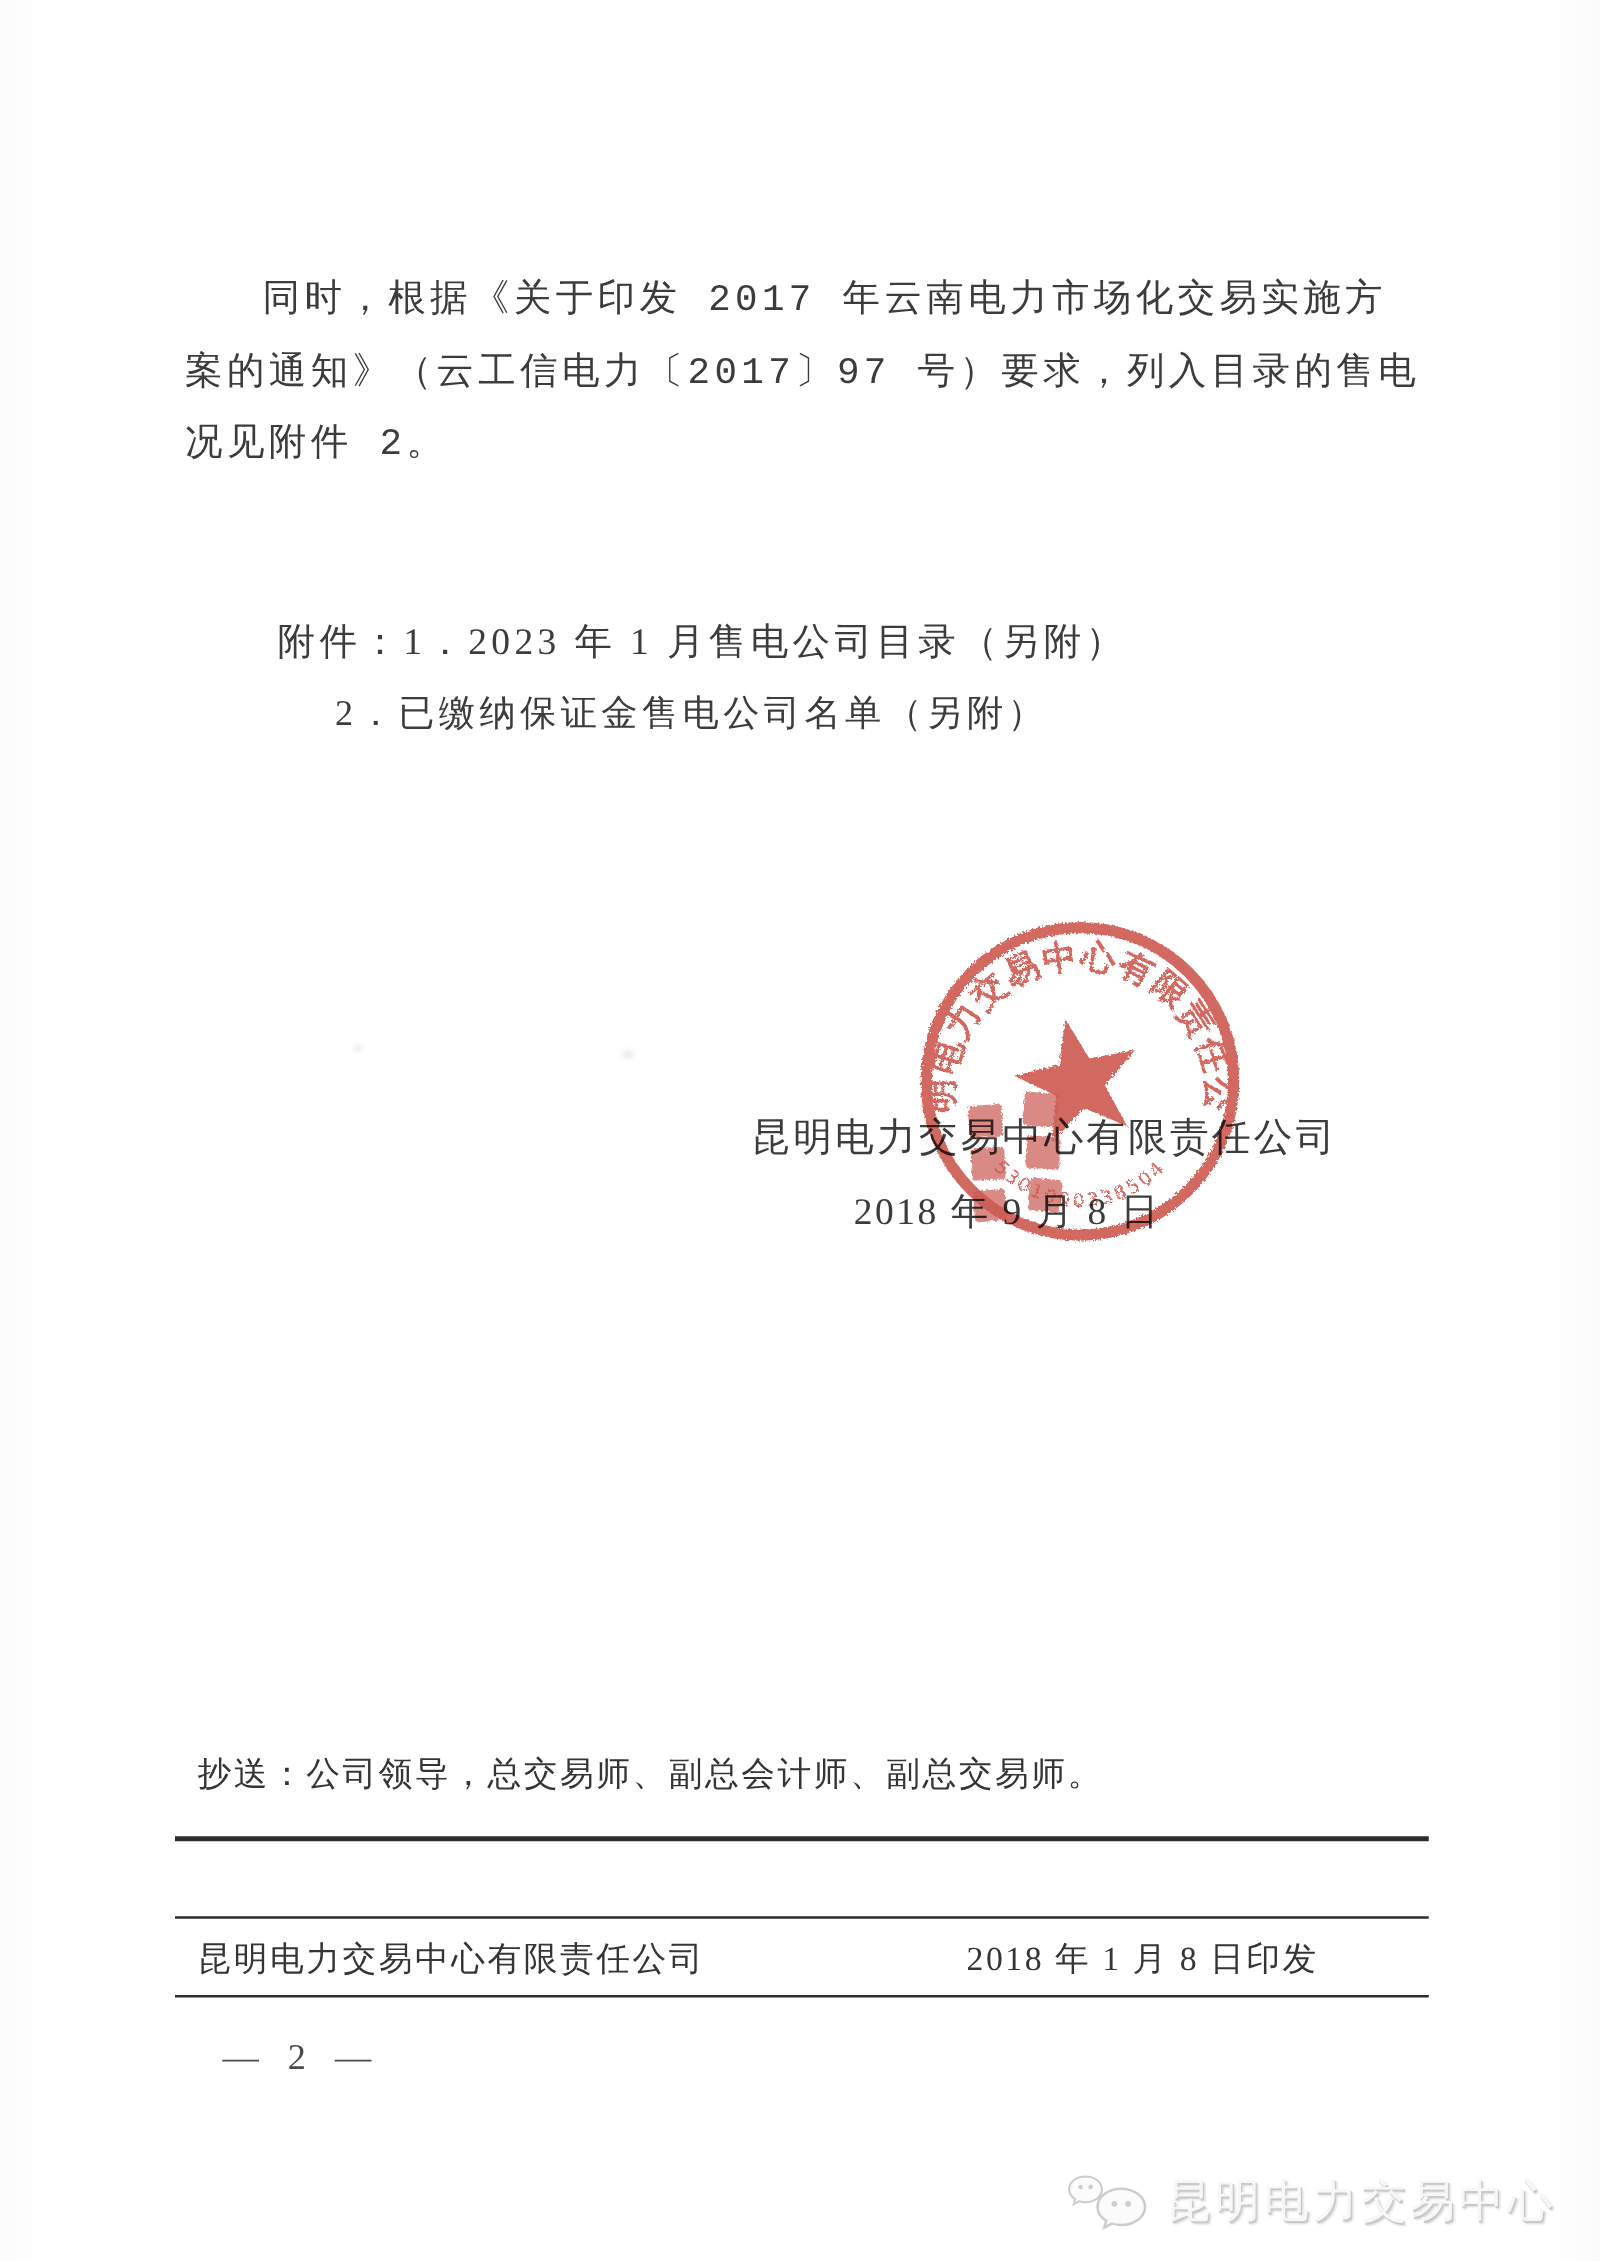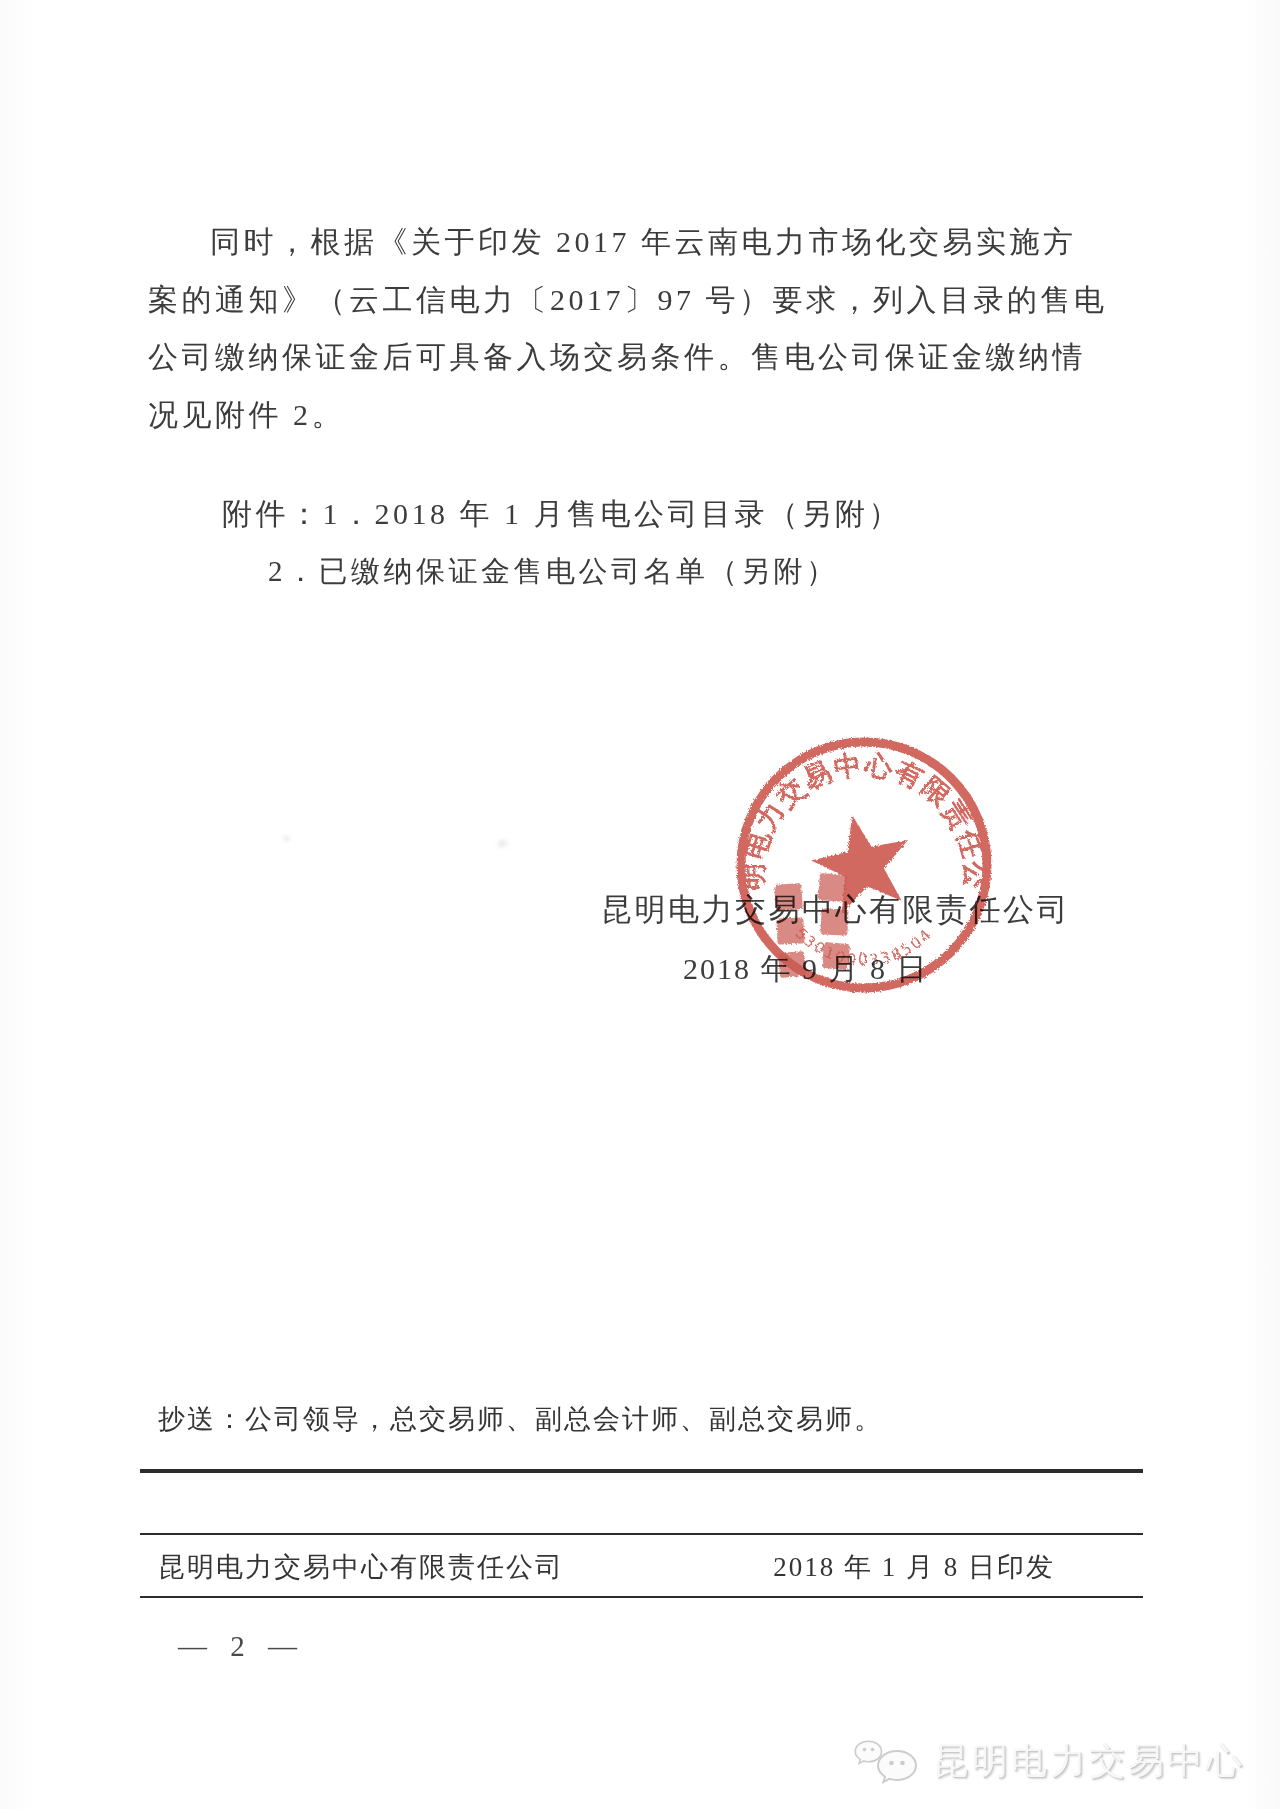--- a/index.html
+++ b/index.html
@@ -10,21 +10,21 @@
     font-family:"Liberation Serif","DejaVu Serif",serif;
     color:#3c3c3c;
     overflow:hidden;
   }
   .page { position:absolute; inset:0; background:linear-gradient(90deg,#fbfbfb 0,#ffffff 3%,#ffffff 97%,#fafafa 100%); }
 
   
   .para { position:absolute; left:148px; top:213px; width:975px; }
   .para .line {
     font-size:30px; line-height:57.5px; letter-spacing:3.5px;
-    white-space:nowrap; color:#3c3c3c;
+    white-space:nowrap; color:#3c3c3c;font-family:Liberation Mono, monospace;
   }
   .para .line.indent { padding-left:62px; }
 
   .attach-line1 { position:absolute; left:222px; top:497px; font-size:30px; line-height:34px; letter-spacing:3.5px; white-space:nowrap; }
   .attach-line2 { position:absolute; left:268px; top:554px; font-size:29px; line-height:34px; letter-spacing:3.5px; white-space:nowrap; }
 
   
   .sig-company { position:absolute; left:601px; top:889px; font-size:31px; letter-spacing:2.5px; white-space:nowrap; z-index:1; }
   .sig-date    { position:absolute; left:683px; top:949px; font-size:30px; letter-spacing:2px; white-space:nowrap; z-index:1; }
 
@@ -65,25 +65,24 @@
   }
 </style>
 </head>
 <body>
 
 <div class="page">
 
   <div class="para">
     <div class="line indent">同时，根据《关于印发 2017 年云南电力市场化交易实施方</div>
     <div class="line">案的通知》（云工信电力〔2017〕97 号）要求，列入目录的售电</div>
-    <div class="line">公司缴纳保证金后可具备入场交易条件。售电公司保证金缴纳情</div>
     <div class="line">况见附件 2。</div>
   </div>
 
-  <div class="attach-line1"><span>附件：</span><span>1．2018 年 1 月售电公司目录（另附）</span></div>
+  <div class="attach-line1"><span>附件：</span><span>1．2023 年 1 月售电公司目录（另附）</span></div>
   <div class="attach-line2">2．已缴纳保证金售电公司名单（另附）</div>
 
   <div class="sig-company">昆明电力交易中心有限责任公司</div>
   <div class="sig-date">2018 年 9 月 8 日</div>
 
   <svg class="seal" viewBox="0 0 262 262" width="262" height="262">
     <defs>
       <filter id="rough" x="-10%" y="-10%" width="120%" height="120%">
         <feTurbulence type="fractalNoise" baseFrequency="0.55" numOctaves="2" result="n"></feTurbulence>
         <feDisplacementMap in="SourceGraphic" in2="n" scale="4"></feDisplacementMap>

